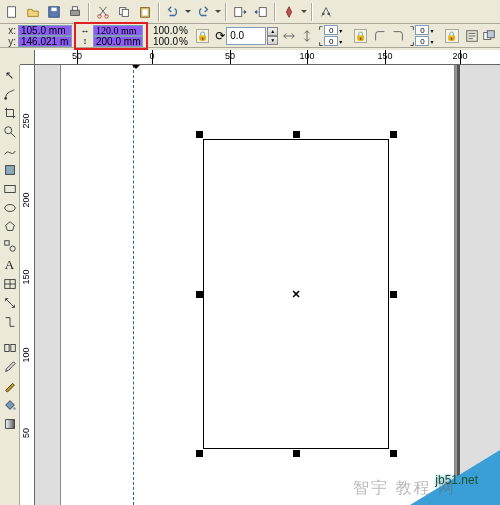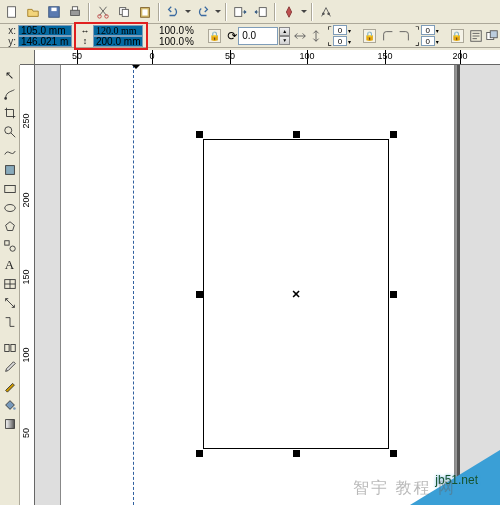--- a/index.html
+++ b/index.html
@@ -11,25 +11,25 @@
 .dd-arrow { width: 8px; height: 20px; display: flex; align-items: center; justify-content: center; }
 .dd-arrow::after { content: ''; border: 3px solid transparent; border-top-color: #444; margin-top: 3px; }
 .zoom-select { width: 62px; height: 19px; background: #fff; border: 1px solid #7f9db9; display: flex; align-items: center; padding: 0 2px; justify-content: space-between; }
 .zoom-select .btn { width: 15px; height: 15px; background: linear-gradient(#e8f0fb,#b8d0e8); border: 1px solid #7f9db9; display: flex; align-items: center; justify-content: center; }
 .zoom-select .btn::after { content: ''; border: 3px solid transparent; border-top-color: #444; margin-top: 3px; }
 
 .prop-row { display: flex; align-items: center; height: 24px; border-bottom: 1px solid #aca899; padding: 1px 2px; gap: 0; }
 .coord-block { display: flex; flex-direction: column; justify-content: center; height: 22px; padding: 0 2px; }
 .coord-line { display: flex; align-items: center; height: 11px; gap: 2px; }
 .coord-label { width: 12px; text-align: right; color: #333; }
-.coord-input { background: #0369a1; border: 1px solid #7f9db9; height: 11px; padding: 0 2px; width: 54px; }
+.coord-input { background: #8b5cf6; border: 1px solid #7f9db9; height: 11px; padding: 0 2px; width: 54px; }
 .size-block { display: flex; flex-direction: column; padding: 0 2px; }
 .size-line { display: flex; align-items: center; height: 11px; gap: 2px; }
 .size-icon { width: 12px; height: 10px; display: flex; align-items: center; justify-content: center; font-size: 9px; }
-.pct-block { display: flex; flex-direction: column; padding: 0 10px; }
+.pct-block { display: flex; flex-direction: column; padding: 0 4px; }
 .pct-line { display: flex; align-items: center; height: 11px; gap: 1px; }
 .pct-val { width: 26px; text-align: right; }
 .lock-btn { width: 14px; height: 14px; border: 1px solid #aca899; background: #f5f3e8; margin: 0 4px; display: flex; align-items: center; justify-content: center; font-size: 9px; }
 .rot-input { display: flex; align-items: center; gap: 1px; margin: 0 2px; }
 .rot-input input { background: #fff; border: 1px solid #7f9db9; height: 18px; width: 40px; padding: 0 3px; }
 .spin { display: flex; flex-direction: column; }
 .spin span { width: 11px; height: 9px; background: linear-gradient(#f0f0f0,#d0d0d0); border: 1px solid #888; font-size: 5px; display: flex; align-items: center; justify-content: center; }
 .mini-stack { display: flex; flex-direction: column; align-items: center; height: 22px; justify-content: center; margin: 0 3px; }
 .mini-line { display: flex; align-items: center; height: 11px; gap: 1px; }
 .mini-num { background: #fff; border: 1px solid #7f9db9; width: 14px; height: 10px; font-size: 8px; text-align: center; }

